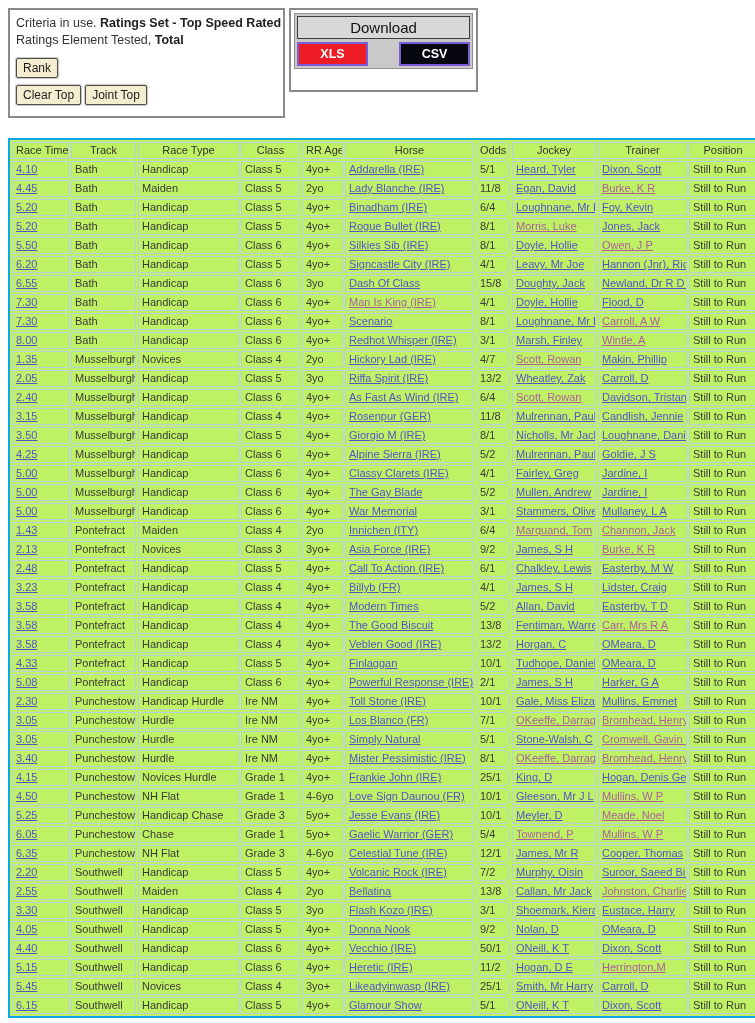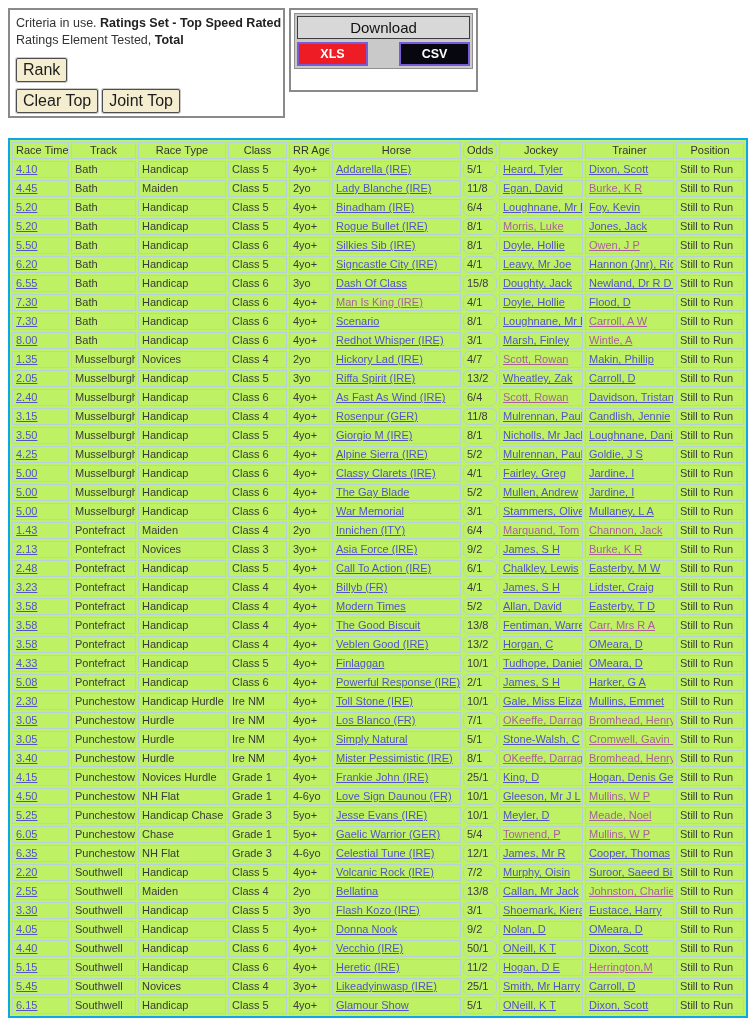--- a/index.html
+++ b/index.html
@@ -16,21 +16,21 @@
   .criteria-box {
     width: 277px; height: 110px;
     border: 2px solid #8a8a8a;
     padding: 5px 6px;
   }
   .criteria-line { font-size: 12.5px; line-height: 17px; color: #333; white-space: nowrap; }
   .criteria-line b { color: #222; }
 
   .btn {
     font-family: "Liberation Sans", "DejaVu Sans", sans-serif;
-    font-size: 16px;
+    font-size: 12px;
     color: #1c1c1c;
     background: #f4edcf;
     border: 1px solid #4d4d4d;
     border-radius: 2px;
     padding: 2px 6px;
     box-shadow: 0 0 0 1px #c9c9c9;
     cursor: pointer;
   }
   .rank-row { margin-top: 9px; }
   .topbtn-row { margin-top: 7px; display: flex; gap: 4px; }
@@ -88,21 +88,21 @@
     white-space: nowrap;
     overflow: hidden;
     text-align: left;
     font-weight: normal;
     color: #3a3a3a;
   }
   .races-table th { text-align: center; color: #333; }
 
   .c-time   { width: 57px; }
   .c-track  { width: 65px; }
-  .c-type   { width: 88px; }
+  .c-type   { width: 101px; }
   .c-cls    { width: 59px; }
   .c-age    { width: 41px; }
   .c-horse  { width: 129px; }
   .c-odds   { width: 34px; border-radius: 6px; }
   .c-jockey { width: 84px; }
   .c-trainer{ width: 89px; }
   .c-pos    { width: 68px; }
 
   .races-table a {
     color: #5652c9;

